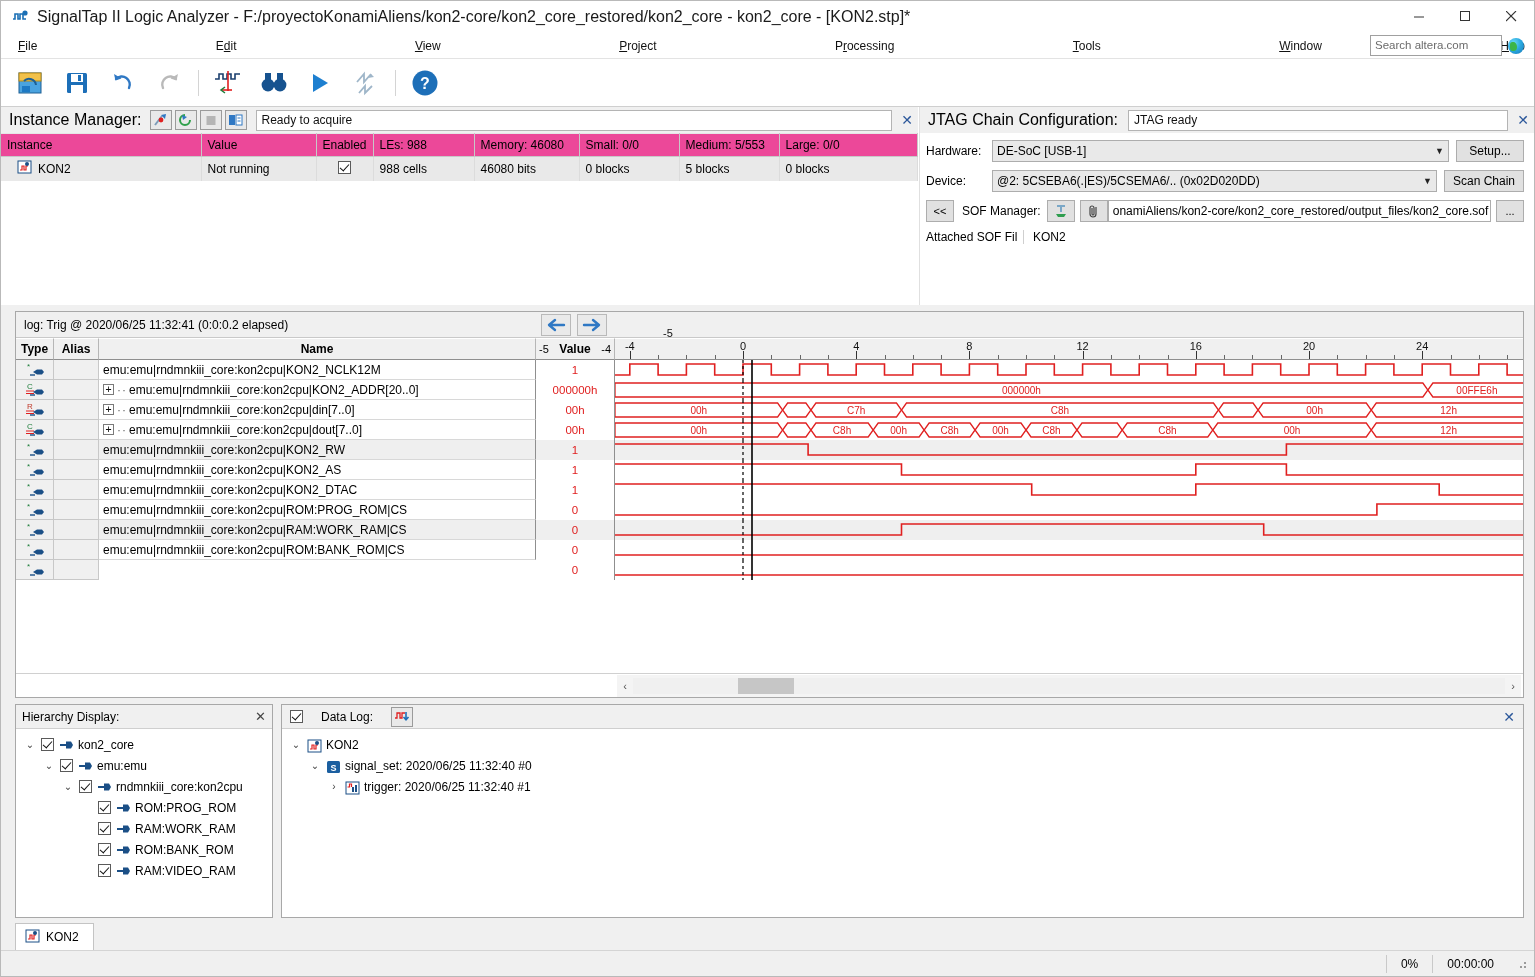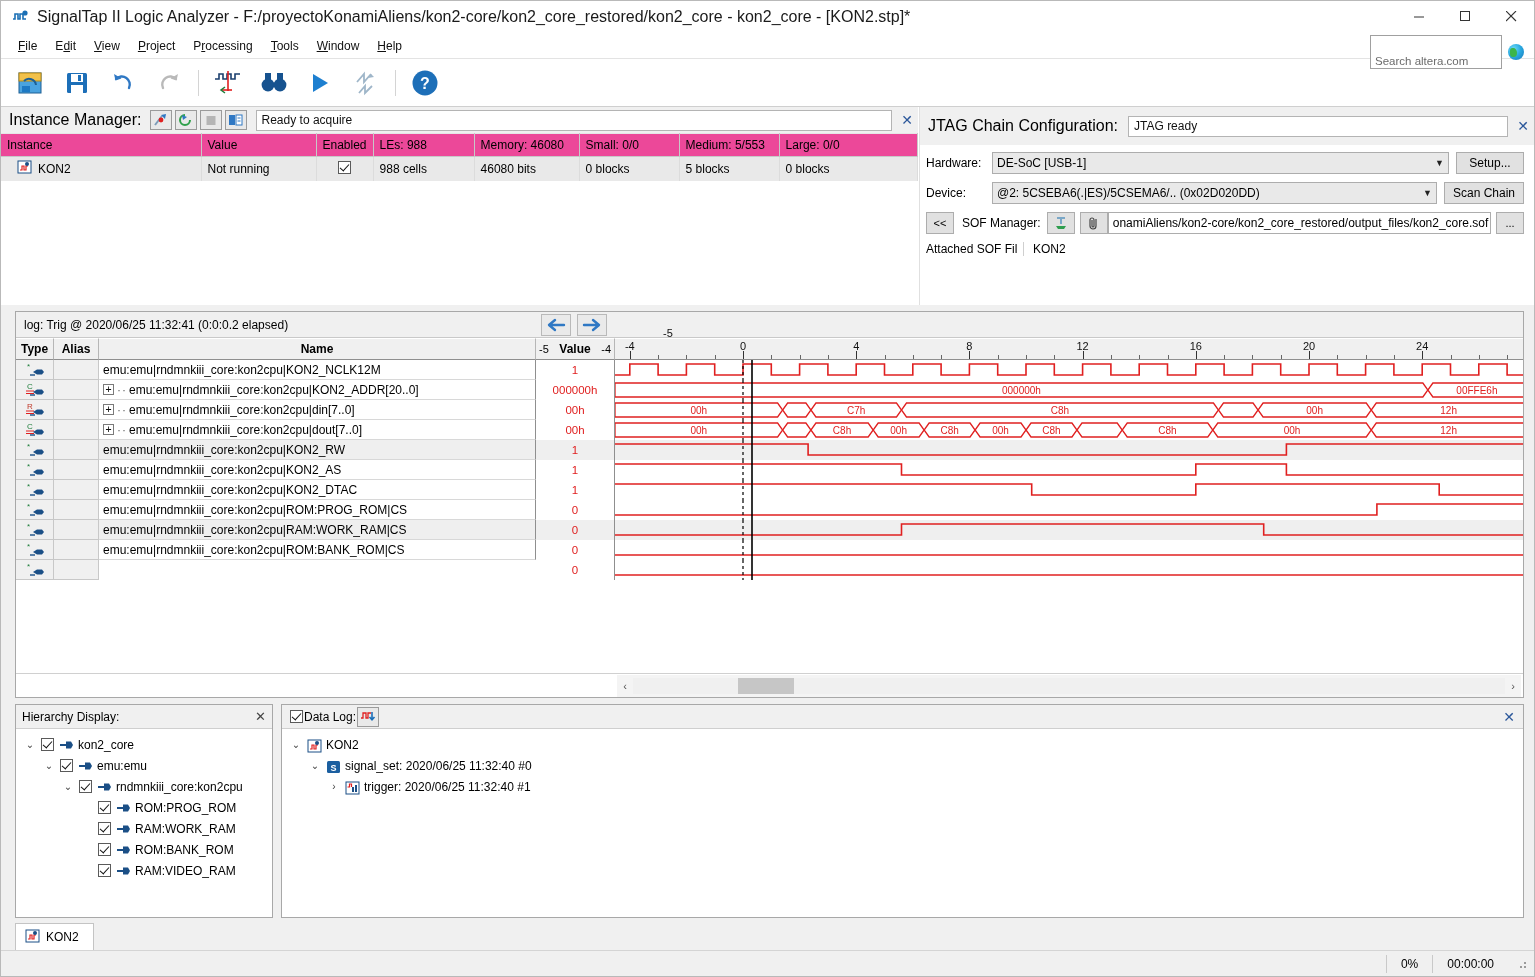--- a/index.html
+++ b/index.html
@@ -43,34 +43,35 @@
   .win-btn svg { display: block; }
 
   
   .menubar {
     height: 26px; min-height: 26px;
     background: #ffffff;
     display: flex; align-items: center;
     padding-left: 8px;
     border-bottom: 1px solid #e3e3e3;
     position: relative;
+    justify-content: space-between;
   }
   .menu-item {
     padding: 4px 9px; font-size: 12px; color: #111;
   }
   .menu-item u { text-decoration: underline; }
   .searchwrap {
     position: absolute; right: 10px; top: 2px;
     display: flex; align-items: center;
   }
   .searchbox {
     width: 132px; height: 21px;
     border: 1px solid #a0a0a0; background: #fff;
     font-size: 11.5px; color: #6b6b6b;
-    padding: 16px 4px; line-height: 19px;
+    padding: 0 4px; line-height: 19px;
   }
   .globe {
     width: 16px; height: 16px; margin-left: 6px;
     border-radius: 50%;
     background: radial-gradient(circle at 35% 32%, #6fdcf7 0%, #29a8e0 48%, #1a78b8 100%);
     position: relative; overflow: hidden;
   }
   .globe:after {
     content: ""; position: absolute; left: 2px; top: 4px;
     width: 7px; height: 9px; background: #3cb54a;
@@ -150,21 +151,21 @@
     content: ""; position: absolute; left: 3px; top: 0px;
     width: 4px; height: 8px; border: solid #111;
     border-width: 0 1.6px 1.6px 0; transform: rotate(42deg);
   }
 
   .pane-jtag {
     flex: 1; display: flex; flex-direction: column;
     background: #fff; border-left: 1px solid #e0e0e0;
   }
   .jtag-head {
-    height: 38px; display: flex; align-items: center; padding-left: 8px;
+    height: 26px; display: flex; align-items: center; padding-left: 8px;
     background: #f0f0f0;
   }
   .jtag-body { padding: 7px 10px 0 6px; }
   .jt-row { display: flex; align-items: center; margin-bottom: 8px; }
   .jt-label { width: 66px; font-size: 12px; flex: none; }
   .combo {
     flex: 1; height: 22px; background: #e9e9e9;
     border: 1px solid #adadad;
     display: flex; align-items: center; padding: 0 4px;
     font-size: 12px; position: relative;
@@ -341,21 +342,21 @@
   .hier-body { padding: 5px 4px; overflow: hidden; }
   .tree-row { display: flex; align-items: center; height: 21px; font-size: 12px; gap: 5px; }
   .twisty { width: 12px; text-align: center; color: #444; font-size: 10px; flex: none; }
   .node-icon { width: 14px; height: 11px; flex: none; }
 
   .pane-log {
     flex: 1; margin-left: 8px; border: 1px solid #a8a8a8; background: #fff;
     display: flex; flex-direction: column;
   }
   .log-head {
-    height: 24px; display: flex; align-items: center; gap: 1px;
+    height: 24px; display: flex; align-items: center; gap: 18px;
     border-bottom: 1px solid #cfcfcf; background: #f0f0f0; padding-left: 8px;
   }
   .log-icon-btn {
     width: 22px; height: 20px; border: 1px solid #9b9b9b; background: #e9e9e9;
     display: flex; align-items: center; justify-content: center;
   }
   .log-x { margin-left: auto; padding-right: 8px; color: #2b579a; font-size: 14px; }
   .log-body { padding: 5px 4px; }
 
   

